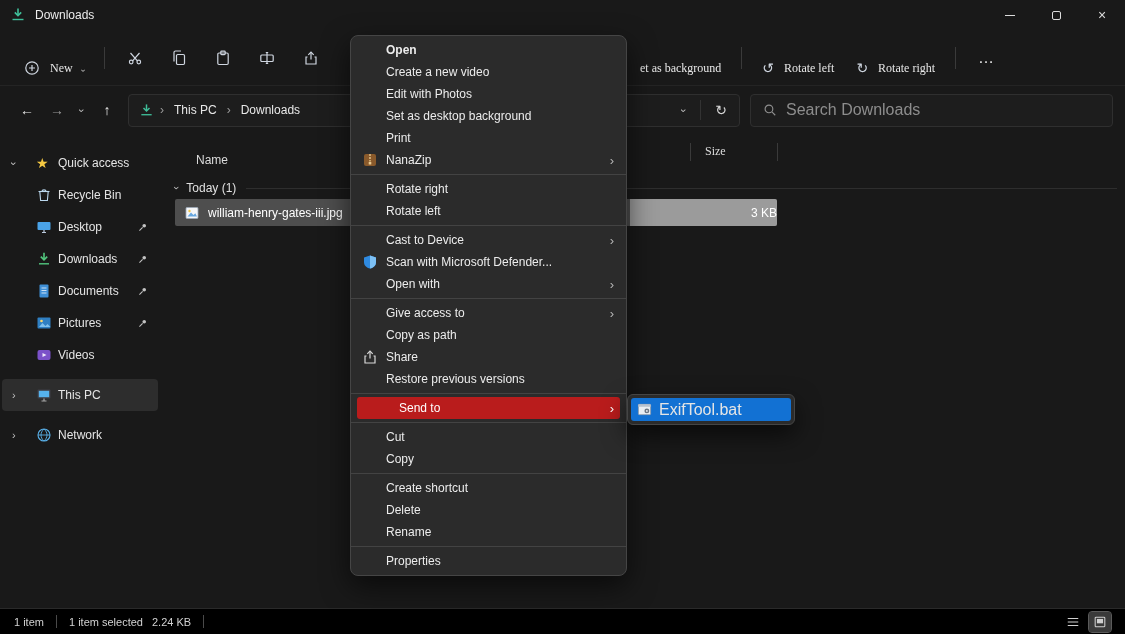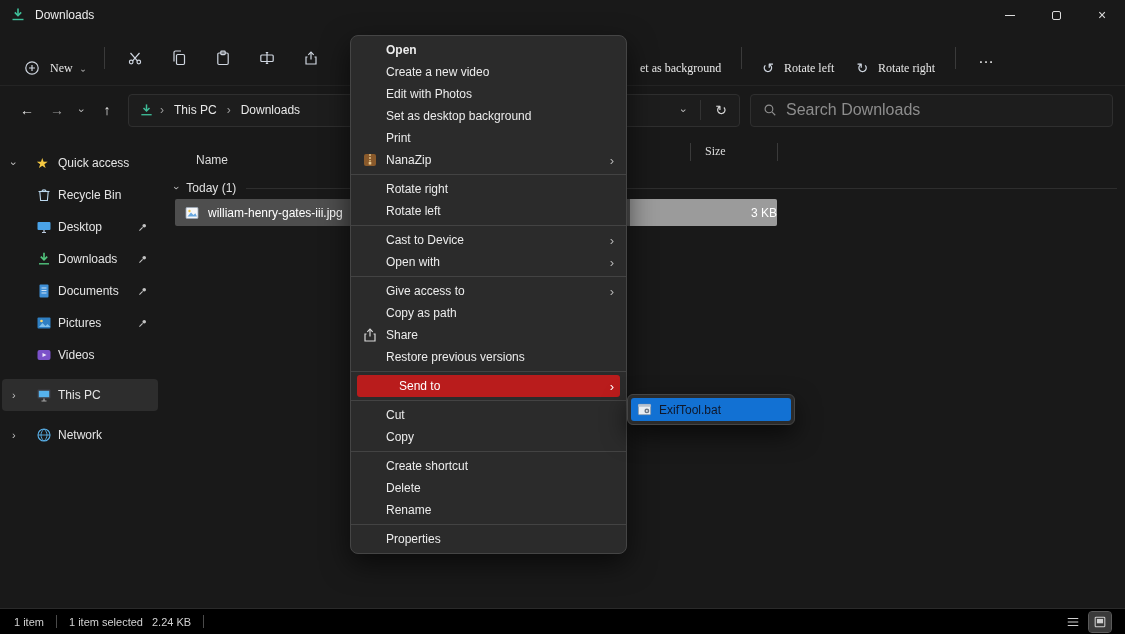--- a/index.html
+++ b/index.html
@@ -71,21 +71,21 @@
   .mi { position:relative; height:22px; display:flex; align-items:center; padding:0 12px 0 35px; }
   .mi .ic { position:absolute; left:11px; top:3px; width:16px; height:16px; }
   .mi .arrow { margin-left:auto; color:#b5b5b5; font-size:13px; line-height:1; }
   .mi.bold .lbl { font-weight:bold; }
   .mi.hl { background:#b91c1c; margin:0 6px; padding:0 6px 0 42px; border-radius:3px; color:#fff; }
   .mi.hl .arrow { color:#fff; }
   .msep { height:1px; background:#434343; margin:3px 0; }
 
   
   .smenu { position:absolute; left:627px; top:394px; width:168px; background:#2b2b2b; border:1px solid #454545; border-radius:6px; padding:3px; box-shadow:0 10px 24px rgba(0,0,0,.6); z-index:60; }
-  .smi { height:23px; display:flex; align-items:center; gap:7px; padding:0 6px; background:#1271d3; border-radius:3px; font-size:12px; color:#0f172a; }
+  .smi { height:23px; display:flex; align-items:center; gap:7px; padding:0 6px; background:#1271d3; border-radius:3px; font-size:16px; color:#e5e5e5; }
 
   
   .statusbar { position:absolute; left:0; right:0; bottom:0; height:26px; border-top:1px solid #2a2a2a; display:flex; align-items:center; padding:0 14px; gap:12px; font-size:11px; color:#d2d2d2; background:#000000; }
   .ssep { width:1px; height:13px; background:#4a4a4a; }
   .sel-group { display:flex; align-items:center; gap:9px; }
   .sb-right { margin-left:auto; display:flex; align-items:center; gap:5px; }
   .sbicon { width:22px; height:20px; display:flex; align-items:center; justify-content:center; border-radius:3px; background:none; border:none; }
   .sbicon.sel { background:#3a3a3a; outline:1px solid #5a5a5a; }
 </style>
 </head>
@@ -409,20 +409,29 @@
       </div>
     <div class="mi">
         <span class="lbl">Rotate left</span>
       </div>
     <div class="msep"></div>
     <div class="mi">
       <span class="lbl">Cast to Device</span>
       <span class="arrow">›</span>
     </div>
     <div class="mi">
+      <span class="ic">
+        <svg viewBox="0 0 16 16" width="16" height="16">
+            <path d="M8 1.5l6 2v4.5c0 3.5-2.5 5.9-6 6.5-3.5-.6-6-3-6-6.5V3.5z" fill="#2f8ae0"></path>
+            <path d="M8 1.5l6 2v4.5c0 3.5-2.5 5.9-6 6.5z" fill="#7cc0f4"></path>
+          </svg>
+      </span>
+      <span class="lbl">Scan with Microsoft Defender...</span>
+    </div>
+    <div class="mi">
       <span class="lbl">Open with</span>
       <span class="arrow">›</span>
     </div>
     <div class="msep"></div>
     <div class="mi">
       <span class="lbl">Give access to</span>
       <span class="arrow">›</span>
     </div>
     <div class="mi">
         <span class="lbl">Copy as path</span>

